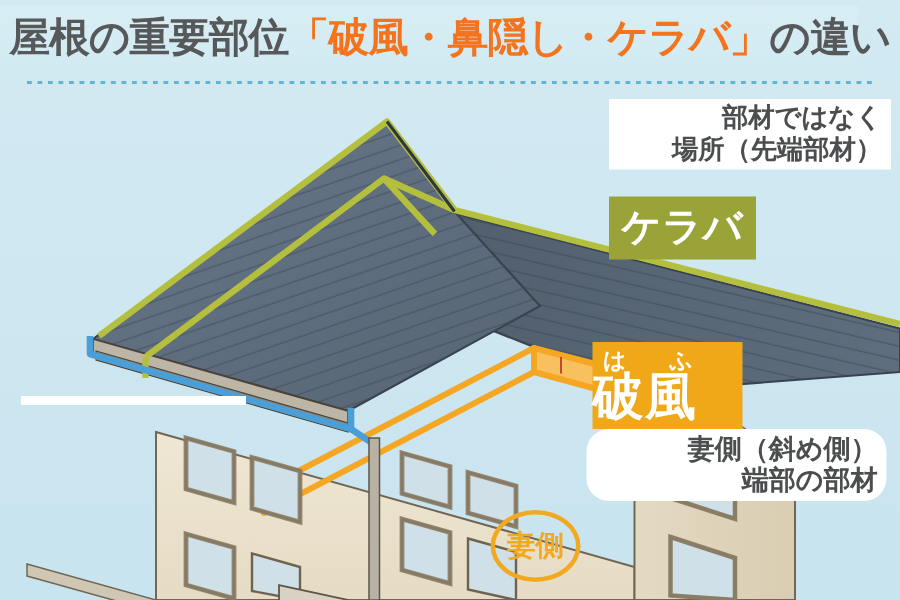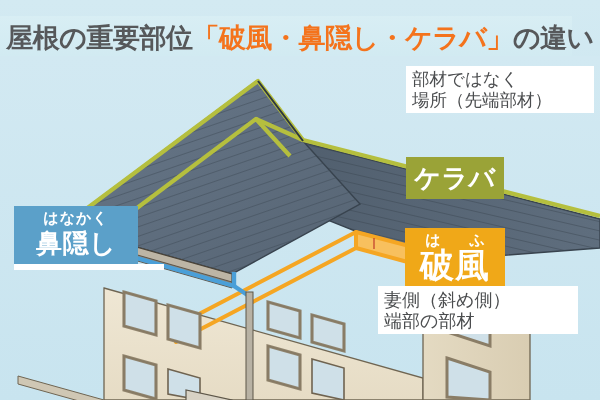--- a/index.html
+++ b/index.html
@@ -5,60 +5,60 @@
   html,body{margin:0;padding:0;}
   body{
     width:600px;height:400px;overflow:hidden;
     font-family:"DejaVu Sans","Liberation Sans",sans-serif;
     background:#cde8f1;
   }
   #stage{position:relative;width:600px;height:400px;overflow:hidden;
     background:linear-gradient(180deg,#d3eaf2 0%,#cbe6f0 45%,#c9e5ef 100%);}
 
   
-  .header{position:absolute;left:0;top:16px;width:572px;height:56px;
+  .header{position:absolute;left:0;top:4px;width:572px;height:56px;
     background:linear-gradient(180deg,#d8eef4 0%,#cfe9f1 100%);}
   .title{position:absolute;left:0;top:8px;width:600px;text-align:center;
     font-size:27px;font-weight:bold;line-height:1;letter-spacing:-0.5px;
     white-space:nowrap;color:#56585a;}
   .title .hl{color:#f4731c;}
   .dots{position:absolute;left:18px;top:50px;width:564px;height:3px;
     background-image:linear-gradient(90deg,#62b4d4 0 3px,transparent 3px 7px);
     background-size:7px 3px;background-repeat:repeat-x;}
 
   
   .illu{position:absolute;left:0;top:56px;width:600px;height:344px;}
   .illu svg{display:block;}
 
   
   .tagbox{position:absolute;box-sizing:border-box;}
-  .whitebox{background:#ffffff;color:#4b4d4f;text-align:left;
-    font-weight:normal;line-height:1.18;padding:3px 6px;}
+  .whitebox{background:#ffffff;color:#4b4d4f;text-align:right;
+    font-weight:bold;line-height:1.18;padding:3px 6px;}
 
   
   .kerava-desc{left:406px;top:66px;width:188px;font-size:17.5px;}
   .kerava-tag{left:406px;top:131px;width:98px;height:42px;background:#9aa337;
     color:#fff;font-size:26px;font-weight:bold;line-height:42px;text-align:center;
-    letter-spacing:0.5px;margin-top:26px;}
+    letter-spacing:0.5px;}
 
   
   .hana-tag{left:14px;top:206px;width:124px;height:58px;background:#5ba0c9;
     color:#ffffff;text-align:center;}
   .hana-tag .furi{font-size:15px;font-weight:bold;line-height:19px;
     padding-top:3px;letter-spacing:1px;}
   .hana-tag .main{font-size:26px;font-weight:bold;line-height:31px;letter-spacing:0.5px;}
   .hana-desc{left:14px;top:264px;width:150px;font-size:18.5px;}
 
   
-  .hafu-tag{left:405px;top:228px;width:100px;height:58px;background:#f0a818;
-    color:#ffffff;text-align:center;}
+  .hafu-tag{left:395px;top:228px;width:100px;height:58px;background:#f0a818;
+    color:#ffffff;text-align:left;}
   .hafu-tag .furi{font-size:15px;font-weight:bold;line-height:19px;padding-top:3px;
     letter-spacing:7px;text-indent:7px;}
   .hafu-tag .main{font-size:34px;font-weight:bold;line-height:31px;letter-spacing:1px;}
-  .hafu-desc{left:378px;top:286px;width:200px;font-size:18px;}
+  .hafu-desc{left:391px;top:286px;width:200px;font-size:18px;border-radius:15px;}
 
   
   .tsuma{position:absolute;left:327px;top:340px;width:54px;height:42px;
     border:3px solid #f2a922;border-radius:50%;
     color:#f2a922;font-size:19px;font-weight:bold;
     display:flex;align-items:center;justify-content:center;
     background:transparent;letter-spacing:0px;}
 </style>
 </head>
 <body>
@@ -194,30 +194,27 @@
       </g>
     </svg>
   </div>
 
   <div class="tagbox whitebox kerava-desc">
     <div>部材ではなく</div>
     <div>場所（先端部材）</div>
   </div>
   <div class="tagbox kerava-tag">ケラバ</div>
 
-  <div class="tagbox hana-tag">
-    <div class="furi">はなかく</div>
-    <div class="main">鼻隠し</div>
-  </div>
   <div class="tagbox whitebox hana-desc">
   </div>
 
   <div class="tagbox hafu-tag">
     <div class="furi">は　ふ</div>
     <div class="main">破風</div>
   </div>
   <div class="tagbox whitebox hafu-desc">
     <div>妻側（斜め側）</div>
     <div>端部の部材</div>
   </div>
 
+  <div class="tsuma">妻側</div>
 
 </div>
 
 </body></html>

